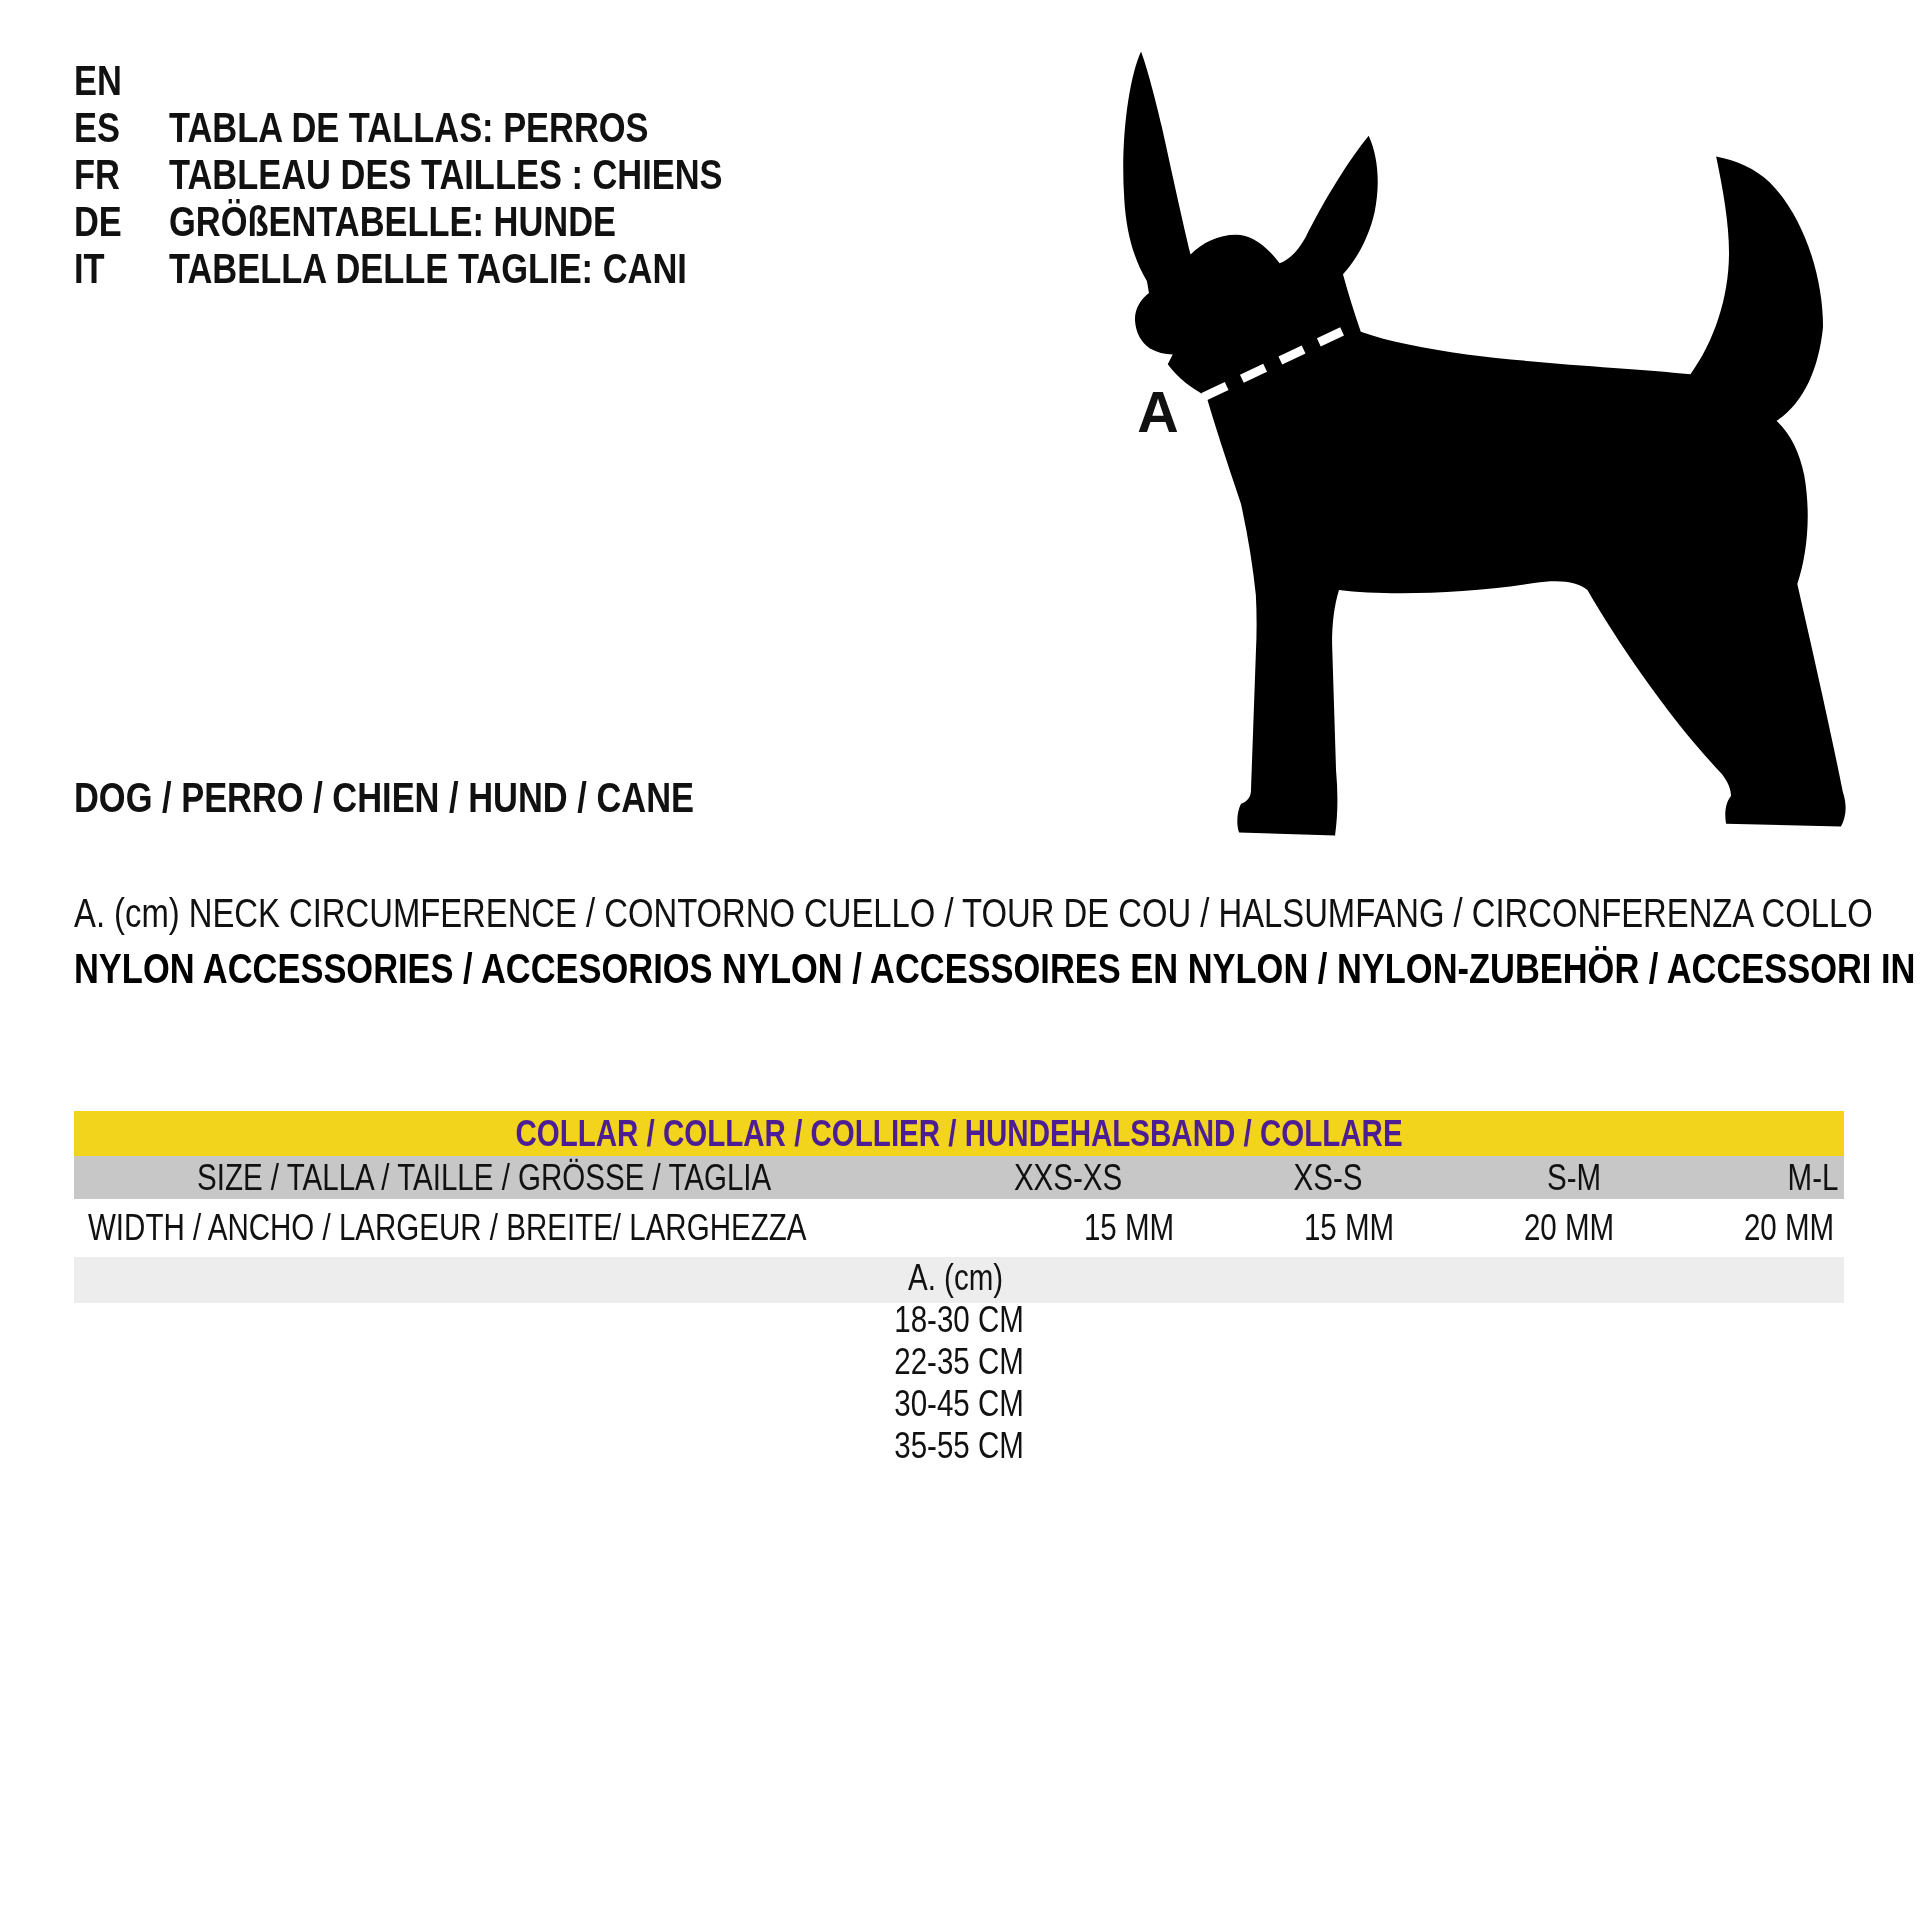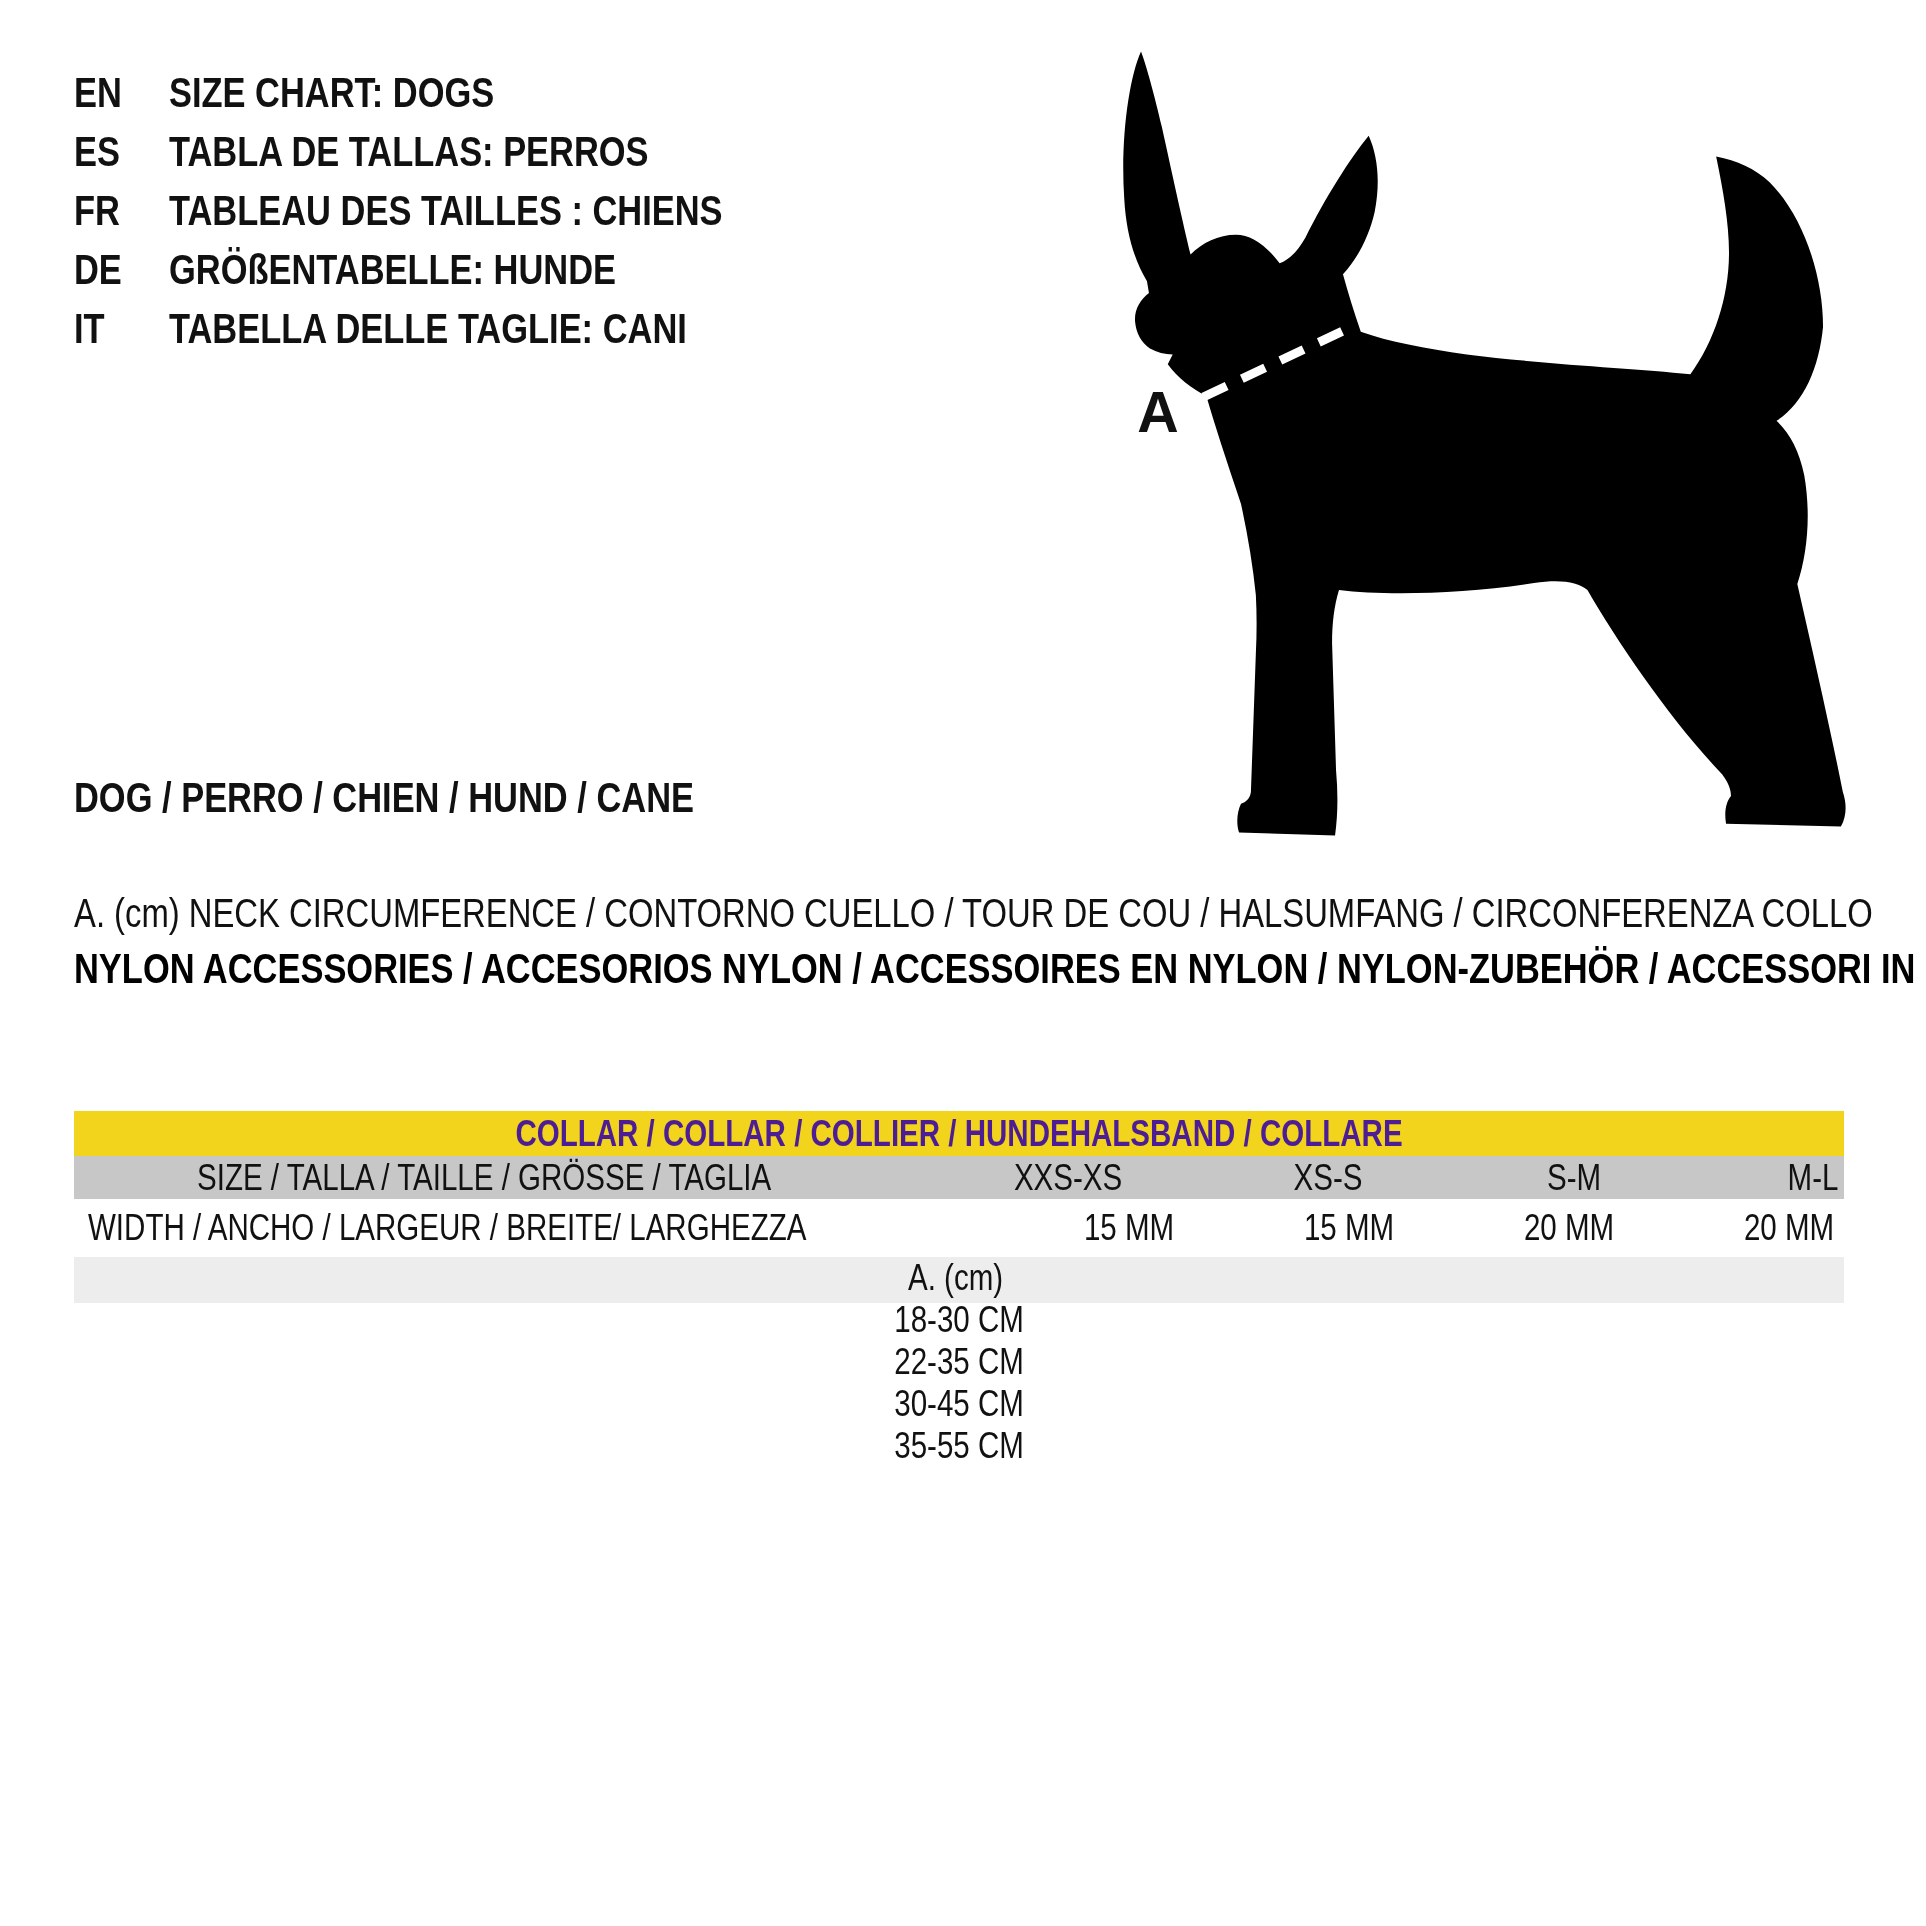--- a/index.html
+++ b/index.html
@@ -5,21 +5,21 @@
   html,body{margin:0;padding:0;}
   body{font-family:"Liberation Sans","DejaVu Sans",sans-serif;}
   .page{position:relative;width:1927px;height:1927px;background:#ffffff;overflow:hidden;}
 
   
   .cond{display:inline-block;transform:scaleX(0.82);transform-origin:0 50%;white-space:nowrap;}
   .cond-c{display:inline-block;transform:scaleX(0.82);transform-origin:50% 50%;white-space:nowrap;}
 
   
   .lang-block{position:absolute;left:74px;top:57px;}
-  .lang-row{display:flex;height:47px;align-items:center;font-size:42px;font-weight:700;color:#111;margin-top:12px;}
+  .lang-row{display:flex;height:47px;align-items:center;font-size:42px;font-weight:700;color:#111;}
   .lang-code{width:95px;flex:0 0 95px;}
   .lang-row .lbl{flex:1;}
 
   
   .dog-box{position:absolute;left:851px;top:0px;width:1075px;height:891px;}
   .dog-box svg{width:100%;height:100%;display:block;}
 
   
   .dog-caption{position:absolute;left:74px;top:774px;font-size:42px;font-weight:700;color:#111;}
   .measure-note{position:absolute;left:74px;top:891px;font-size:40px;font-weight:400;color:#111;}
@@ -37,21 +37,20 @@
   .st-val{flex:1;text-align:right;}
 </style>
 </head>
 <body>
 
 <div class="page" style="background: rgb(255, 255, 255);">
 
   <div class="lang-block">
     <div class="lang-row">
       <span class="lang-code"><span class="cond">EN</span></span>
-      <span class="lbl"><span class="cond">SIZE CHART: DOGS</span></span>
     </div>
     <div class="lang-row">
       <span class="lang-code"><span class="cond">ES</span></span>
       <span class="lbl"><span class="cond">TABLA DE TALLAS: PERROS</span></span>
     </div>
     <div class="lang-row">
       <span class="lang-code"><span class="cond">FR</span></span>
       <span class="lbl"><span class="cond">TABLEAU DES TAILLES : CHIENS</span></span>
     </div>
     <div class="lang-row">

